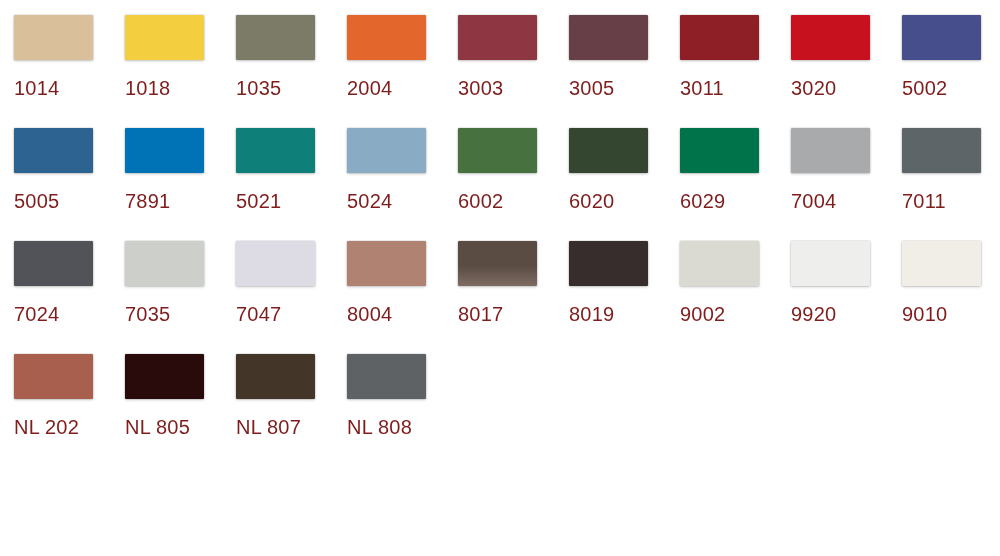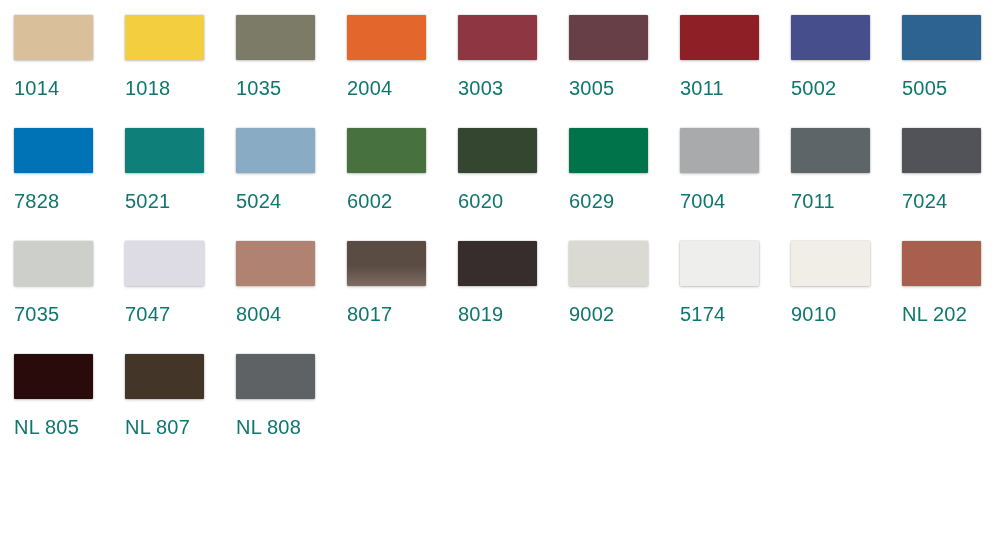--- a/index.html
+++ b/index.html
@@ -39,21 +39,21 @@
                 0 1px 3px rgba(0,0,0,0.20),
                 0 0 2px rgba(0,0,0,0.08);
   }
   .swatch-label {
     display: block;
     margin-top: 17px;
     width: 95px;
     font-size: 20px;
     line-height: 22px;
     letter-spacing: 0.2px;
-    color: #0f766e;
+    color: #7f1d1d;
     white-space: nowrap;
   }
 </style>
 </head>
 <body>
 
 <div id="palette">
   <div class="swatch-grid">
       <div class="swatch-cell">
         <div class="swatch-chip" style="background: rgb(217, 192, 154);"></div>
@@ -77,30 +77,34 @@
       </div>
       <div class="swatch-cell">
         <div class="swatch-chip" style="background: rgb(102, 64, 70);"></div>
         <span class="swatch-label">3005</span>
       </div>
       <div class="swatch-cell">
         <div class="swatch-chip" style="background: rgb(142, 31, 39);"></div>
         <span class="swatch-label">3011</span>
       </div>
       <div class="swatch-cell">
+        <div class="swatch-chip" style="background: rgb(200, 17, 31);"></div>
+        <span class="swatch-label">3020</span>
+      </div>
+      <div class="swatch-cell">
         <div class="swatch-chip" style="background: rgb(70, 79, 140);"></div>
         <span class="swatch-label">5002</span>
       </div>
       <div class="swatch-cell">
         <div class="swatch-chip" style="background: rgb(45, 99, 144);"></div>
         <span class="swatch-label">5005</span>
       </div>
       <div class="swatch-cell">
         <div class="swatch-chip" style="background: rgb(0, 115, 183);"></div>
-        <span class="swatch-label">7828</span>
+        <span class="swatch-label">7891</span>
       </div>
       <div class="swatch-cell">
         <div class="swatch-chip" style="background: rgb(15, 128, 121);"></div>
         <span class="swatch-label">5021</span>
       </div>
       <div class="swatch-cell">
         <div class="swatch-chip" style="background: rgb(138, 171, 196);"></div>
         <span class="swatch-label">5024</span>
       </div>
       <div class="swatch-cell">
@@ -146,21 +150,21 @@
       <div class="swatch-cell">
         <div class="swatch-chip" style="background: rgb(55, 45, 44);"></div>
         <span class="swatch-label">8019</span>
       </div>
       <div class="swatch-cell">
         <div class="swatch-chip" style="background: rgb(219, 218, 210);"></div>
         <span class="swatch-label">9002</span>
       </div>
       <div class="swatch-cell">
         <div class="swatch-chip" style="background: rgb(238, 238, 236);"></div>
-        <span class="swatch-label">5174</span>
+        <span class="swatch-label">9920</span>
       </div>
       <div class="swatch-cell">
         <div class="swatch-chip" style="background: rgb(241, 238, 231);"></div>
         <span class="swatch-label">9010</span>
       </div>
       <div class="swatch-cell">
         <div class="swatch-chip" style="background: rgb(168, 95, 78);"></div>
         <span class="swatch-label">NL 202</span>
       </div>
       <div class="swatch-cell">

